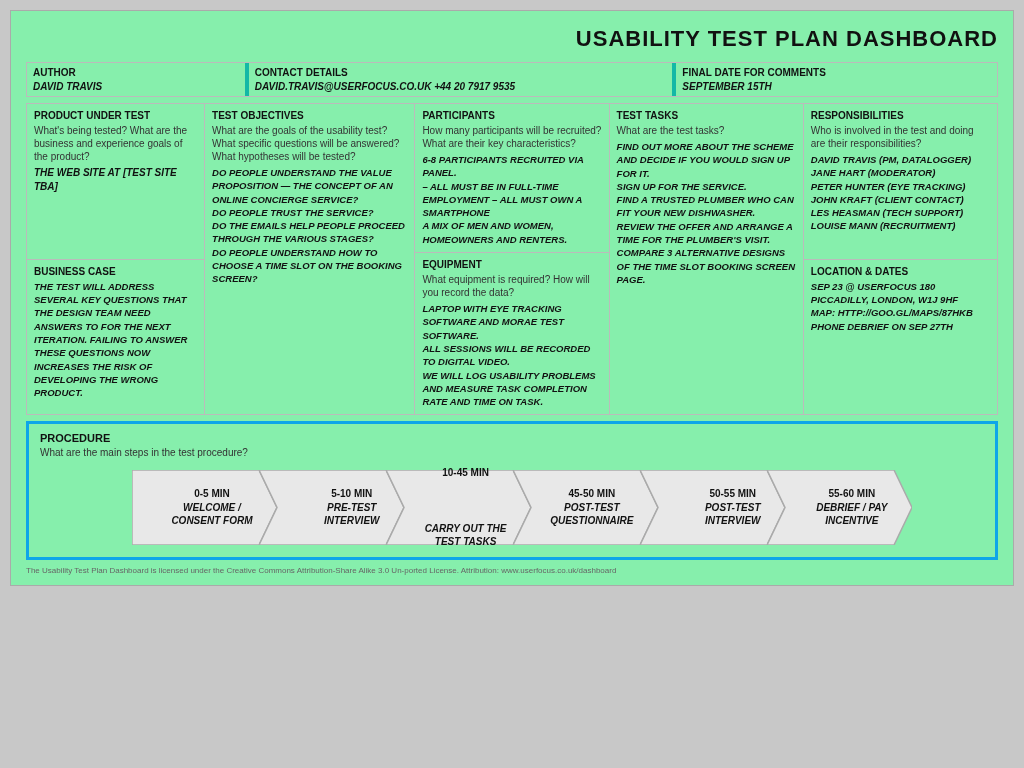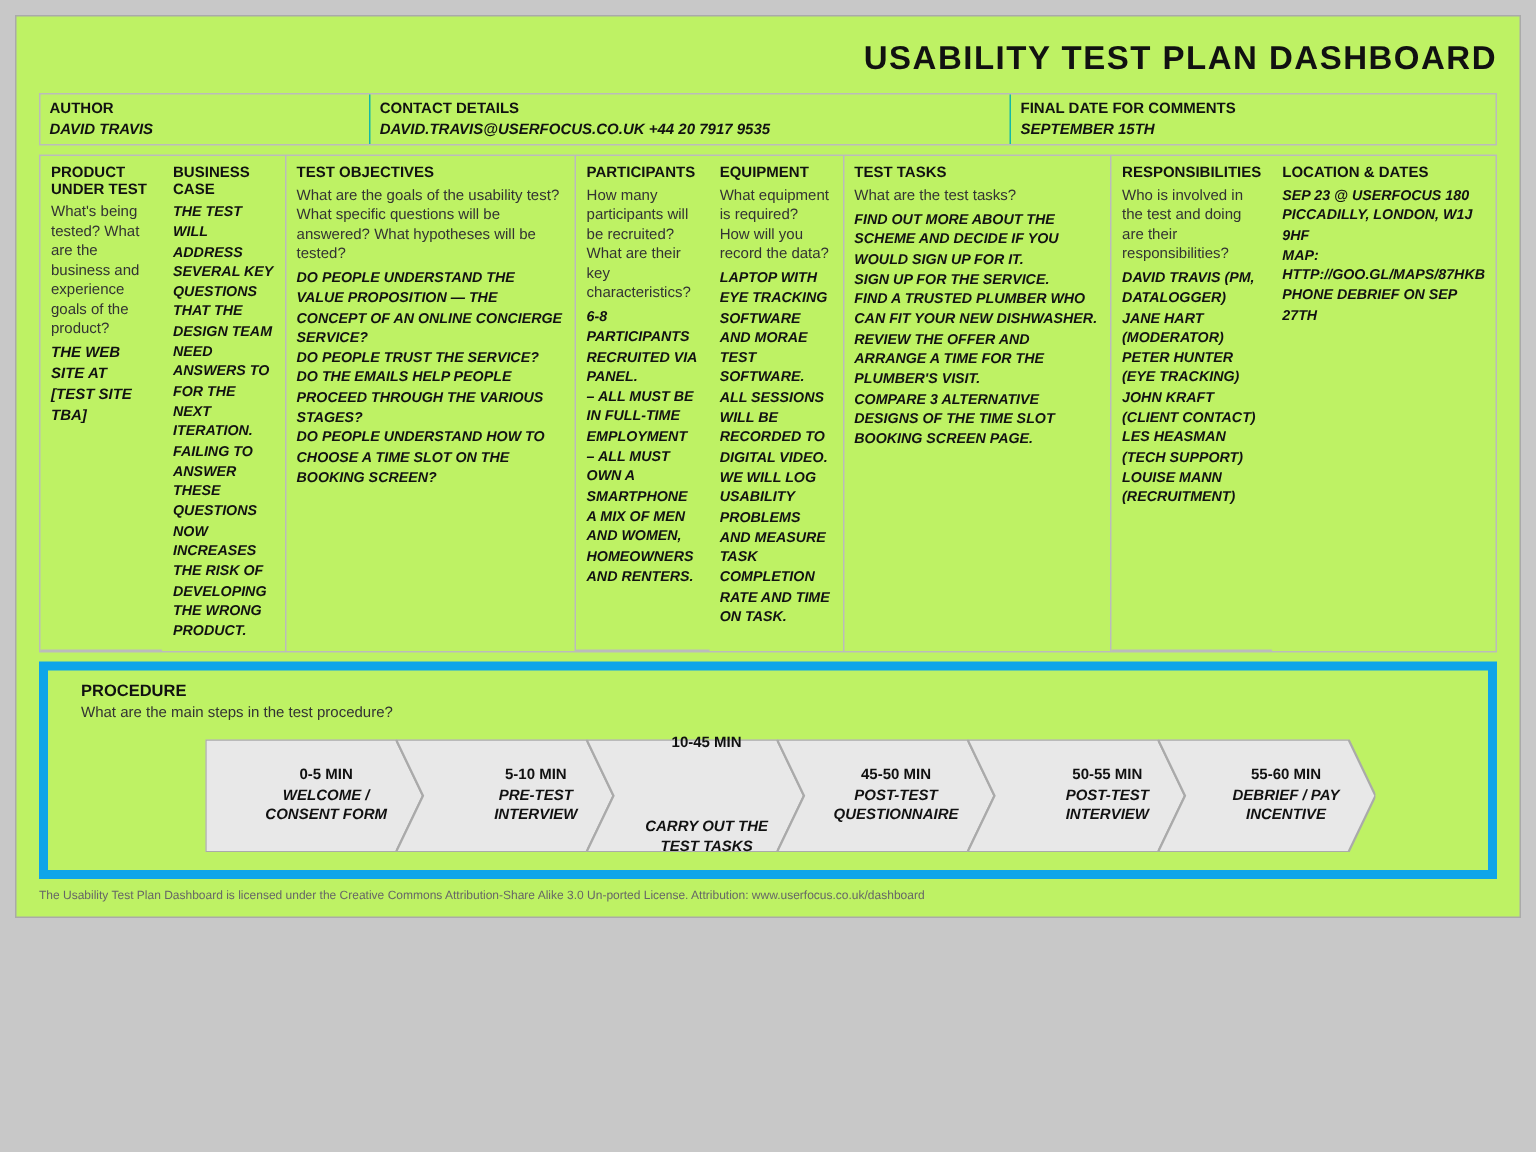--- a/index.html
+++ b/index.html
@@ -6,40 +6,40 @@
     body {
       background: #c8c8c8;
       font-family: Arial, sans-serif;
       font-size: 11px;
       color: #111;
       padding: 10px;
       width: 1024px;
       min-height: 768px;
     }
     .page {
-      background: #bef264;
+      background: #86efac;
       border: 1px solid #aaa;
       padding: 15px 15px 10px 15px;
     }
     h1.title {
       text-align: right;
       font-size: 22px;
       font-weight: 900;
       letter-spacing: 1px;
       margin-bottom: 10px;
       font-family: Arial Black, Arial, sans-serif;
     }
     .top-meta {
       display: flex;
       border: 1px solid #bbb;
       margin-bottom: 6px;
     }
     .top-meta-section {
       flex: 1;
-      border-right: 1px solid #14b8a6;
+      border-right: 4px solid #14b8a6;
       padding: 4px 6px;
     }
     .top-meta-section:last-child { border-right: none; flex: 1.5; }
     .top-meta-section .label {
       font-weight: 900;
       font-size: 10px;
       text-transform: uppercase;
       display: block;
       margin-bottom: 2px;
     }
@@ -51,20 +51,21 @@
     .main-grid {
       display: flex;
       gap: 0;
       border: 1px solid #bbb;
       margin-bottom: 6px;
     }
     .col {
       flex: 1;
       border-right: 1px solid #bbb;
       display: flex;
+      flex-direction: column;
     }
     .col:last-child { border-right: none; }
     .cell {
       border-bottom: 1px solid #bbb;
       padding: 6px 7px;
       flex: 1;
     }
     .cell:last-child { border-bottom: none; }
     .cell-title {
       font-weight: 900;
@@ -89,22 +90,22 @@
     }
     .cell-italic-small {
       font-style: italic;
       font-size: 9.5px;
       font-weight: bold;
       text-transform: uppercase;
       line-height: 1.4;
       color: #111;
     }
     .procedure-section {
-      border: 6px solid #0ea5e9;
-      padding: 8px 10px 12px 22px;
+      border: 3px solid #0ea5e9;
+      padding: 8px 10px 12px 11px;
       margin-bottom: 6px;
     }
     .procedure-title {
       font-weight: 900;
       font-size: 11px;
       text-transform: uppercase;
       margin-bottom: 3px;
     }
     .procedure-desc {
       font-size: 10px;

